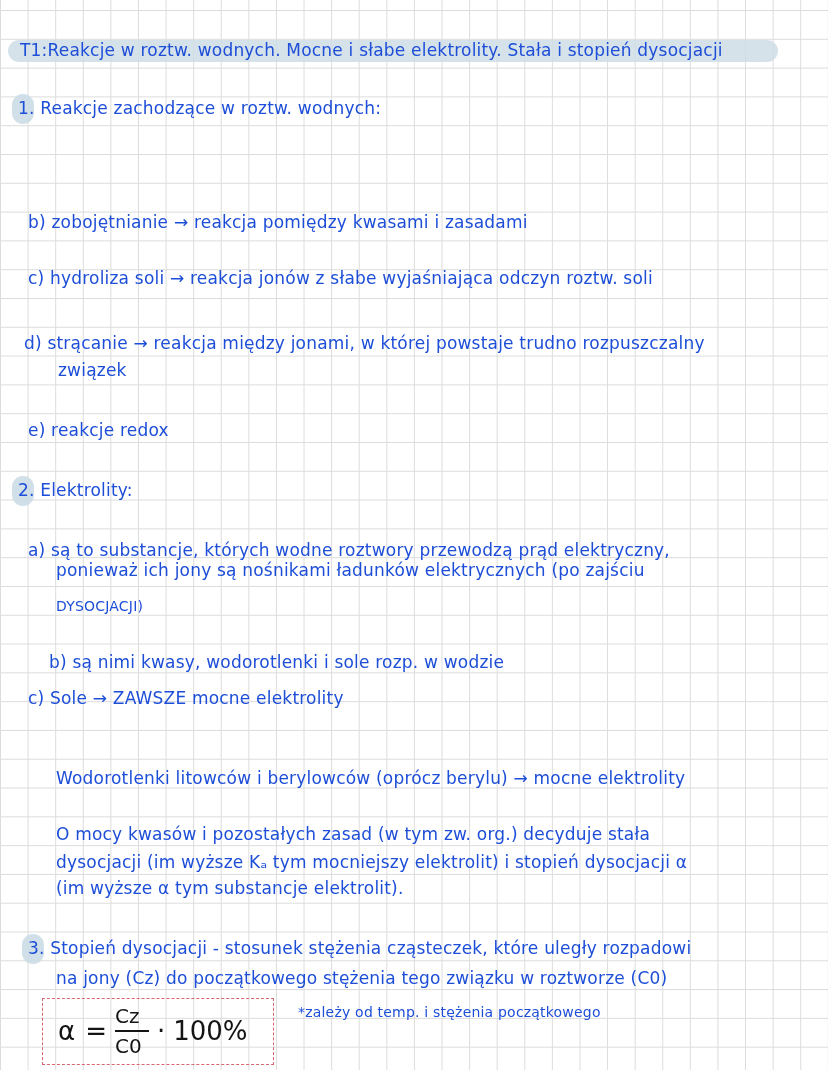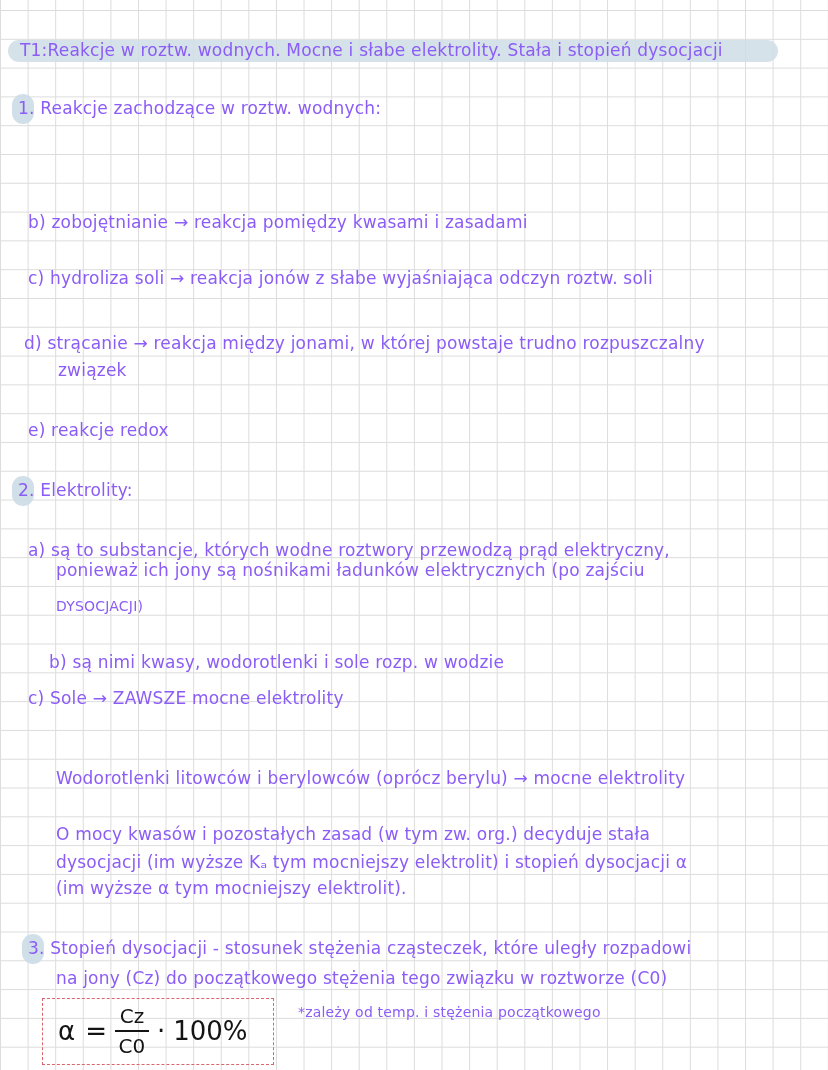--- a/index.html
+++ b/index.html
@@ -11,39 +11,39 @@
       linear-gradient(to bottom, #dcdcdc 1px, transparent 1px);
     background-size: 27.6px 28.8px;
     background-position: 0px 10px;
     font-family: "DejaVu Sans", sans-serif;
     color: #1a1a1a;
   }
   .note { position: absolute; left: 0; top: 0; width: 828px; height: 1070px; }
   .line {
     position: absolute; white-space: nowrap;
     font-family: "DejaVu Sans", sans-serif;
-    font-size: 17px; color: #8b5cf6; letter-spacing: 0.2px;
+    font-size: 17px; color: #1d4ed8; letter-spacing: 0.2px;
   }
   .title-hl {
     position: absolute; left: 8px; top: 40px; width: 770px; height: 22px;
     background: #cfdde6; border-radius: 11px; opacity: 0.85;
   }
   .num-hl {
     position: absolute; width: 22px; height: 30px; border-radius: 11px;
     background: #cbdbe6; opacity: 0.9;
   }
   .formula-box {
     position: absolute; left: 42px; top: 998px; width: 232px; height: 67px;
     border: 1px dashed #d9666e; box-sizing: border-box;
   }
   .formula {
     position: absolute; left: 58px; top: 1004px; display: flex; align-items: center;
     font-family: "DejaVu Sans", sans-serif; font-size: 26px; color: #141414;
   }
-  .frac { display: inline-flex; flex-direction: column; align-items: center; margin: 0 8px; font-size: 20px; }
+  .frac { display: inline-flex; flex-direction: column; align-items: flex-start; margin: 0 8px; font-size: 20px; }
   .frac .bar { width: 34px; height: 1.5px; background: #141414; margin: 2px 0; }
   .small { font-size: 14px; }
 </style>
 </head>
 <body>
 
 <div class="note">
 
   <div class="title-hl"></div>
   <div class="line" style="left:20px; top:40px; font-size:17px;">T1:Reakcje w roztw. wodnych. Mocne i słabe elektrolity. Stała i stopień dysocjacji</div>
@@ -81,21 +81,21 @@
   <div class="line" style="left:28px; top:652px;padding-left:21px;">
     <span>b)</span> <span>są nimi kwasy, wodorotlenki i sole rozp. w wodzie</span>
   </div>
   <div class="line" style="left:28px; top:688px;">
     <span>c)</span> <span>Sole → ZAWSZE mocne elektrolity</span>
   </div>
 
   <div class="line" style="left:56px; top:768px;">Wodorotlenki litowców i berylowców (oprócz berylu) → mocne elektrolity</div>
   <div class="line" style="left:56px; top:824px;">O mocy kwasów i pozostałych zasad (w tym zw. org.) decyduje stała</div>
   <div class="line" style="left:56px; top:852px;">dysocjacji (im wyższe Kₐ tym mocniejszy elektrolit) i stopień dysocjacji α</div>
-  <div class="line" style="left:56px; top:878px;">(im wyższe α tym mocniejszy elektrolit).</div>
+  <div class="line" style="left:56px; top:878px;">(im wyższe α tym substancje elektrolit).</div>
 
   <div class="num-hl" style="left:22px; top:934px;"></div>
   <div class="line" style="left:28px; top:938px;">
     <span>3.</span> <span>Stopień dysocjacji - stosunek stężenia cząsteczek, które uległy rozpadowi</span>
   </div>
   <div class="line" style="left:56px; top:968px;">na jony (Cz) do początkowego stężenia tego związku w roztworze (C0)</div>
 
   <div class="formula-box"></div>
   <div class="formula">
     <span>α</span>

